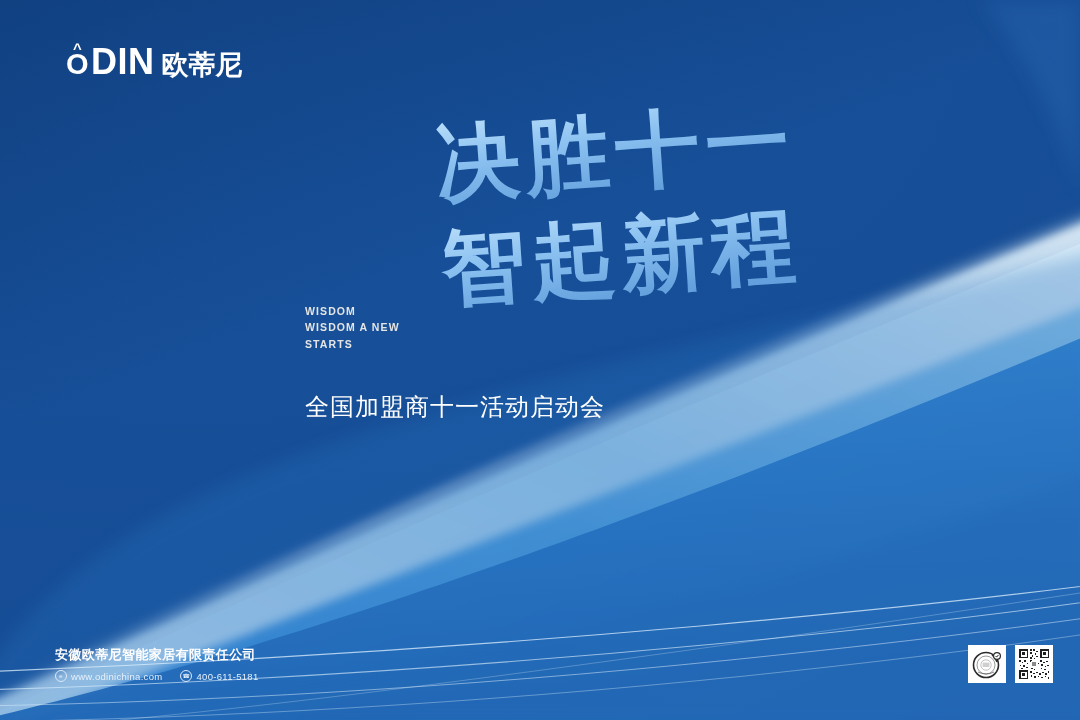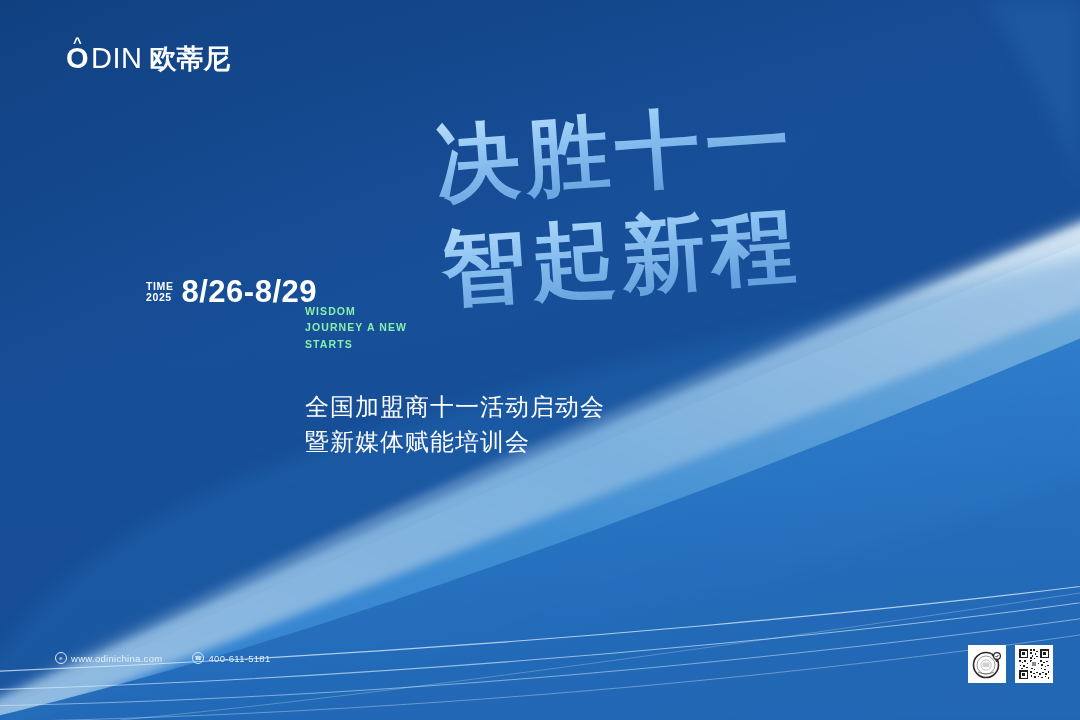--- a/index.html
+++ b/index.html
@@ -33,21 +33,21 @@
     z-index:6;
   }
   .logo-o{
     position:relative;
     font-size:29px;font-weight:700;letter-spacing:.5px;line-height:1;
   }
   .logo-o .circ{
     position:absolute;left:50%;top:-9px;transform:translateX(-50%);
     font-size:15px;line-height:1;font-weight:700;
   }
-  .logo-latin{font-size:29px;font-weight:400;letter-spacing:.5px;line-height:1;}
+  .logo-latin{font-size:36px;font-weight:700;letter-spacing:.5px;line-height:1;}
   .logo-cn{font-size:27px;font-weight:700;margin-left:5px;letter-spacing:0px;line-height:1;}
 
   
   .headline{
     position:absolute;left:430px;top:108px;width:500px;height:235px;
     z-index:5;
   }
   .headline svg{width:100%;height:100%;display:block;}
   .cal-text{
     font-family:"DejaVu Serif","Liberation Serif",serif;
@@ -64,39 +64,39 @@
   .time-stack{display:flex;flex-direction:column;line-height:1.05;padding-bottom:4px;}
   .time-stack span{font-size:10.5px;font-weight:700;letter-spacing:.6px;}
   .date-range{
     font-size:31px;font-weight:700;letter-spacing:.5px;line-height:1;
     white-space:nowrap;
   }
 
   
   .tagline{
     position:absolute;left:305px;top:303px;
-    color:#86efac;z-index:6;
+    color:#e5e5e5;z-index:6;
     line-height:1.55;
   }
   .tagline div{font-size:10.5px;font-weight:600;letter-spacing:1.1px;}
 
   
   .subtitle{
     position:absolute;left:305px;top:390px;
     color:#ffffff;z-index:6;
     line-height:1.45;
   }
   .subtitle div{font-size:24px;font-weight:500;letter-spacing:1px;}
 
   
   .footer{
     position:absolute;left:55px;top:646px;z-index:7;color:#ffffff;
   }
   .footer-company{font-size:13px;font-weight:700;letter-spacing:.4px;}
-  .footer-row{display:flex;align-items:flex-start;gap:30px;margin-top:6px;}
+  .footer-row{display:flex;align-items:flex-start;gap:18px;margin-top:6px;}
   .footer-item{display:flex;align-items:center;gap:4px;font-size:9.5px;letter-spacing:.3px;color:#e6f0fb;}
   .mini-icon{
     width:10px;height:10px;border-radius:50%;
     border:1px solid #dbe9fa;
     display:inline-flex;align-items:center;justify-content:center;
     font-size:6px;line-height:1;flex:none;
   }
 
   
   .codes{
@@ -191,40 +191,33 @@
           <stop offset="0%" stop-color="#bfe1fb"></stop>
           <stop offset="45%" stop-color="#8cc2f1"></stop>
           <stop offset="100%" stop-color="#63a0dd"></stop>
         </linearGradient>
       </defs>
       <text class="cal-text" x="8" y="86" font-size="84" letter-spacing="6" transform="rotate(-4 8 86)">决胜十一</text>
       <text class="cal-text" x="14" y="190" font-size="84" letter-spacing="6" transform="rotate(-4 14 190)">智起新程</text>
     </svg>
   </div>
 
-  <div class="date-block">
-    <span class="time-stack">
-      <span>TIME</span>
-      <span>2025</span>
-    </span>
-    <span class="date-range">8/26-8/29</span>
-  </div>
 
   <div class="tagline">
     <div>WISDOM</div>
-    <div>JOURNEY A NEW</div>
+    <div>WISDOM A NEW</div>
     <div>STARTS</div>
   </div>
 
   <div class="subtitle">
     <div>全国加盟商十一活动启动会</div>
-    <div>暨新媒体赋能培训会</div>
   </div>
 
   <div class="footer">
+    <div class="footer-company">安徽欧蒂尼智能家居有限责任公司</div>
     <div class="footer-row">
       <span class="footer-item">
         <span class="mini-icon">e</span>
         <span>www.odinichina.com</span>
       </span>
       <span class="footer-item">
         <span class="mini-icon">☎</span>
         <span>400-611-5181</span>
       </span>
     </div>

